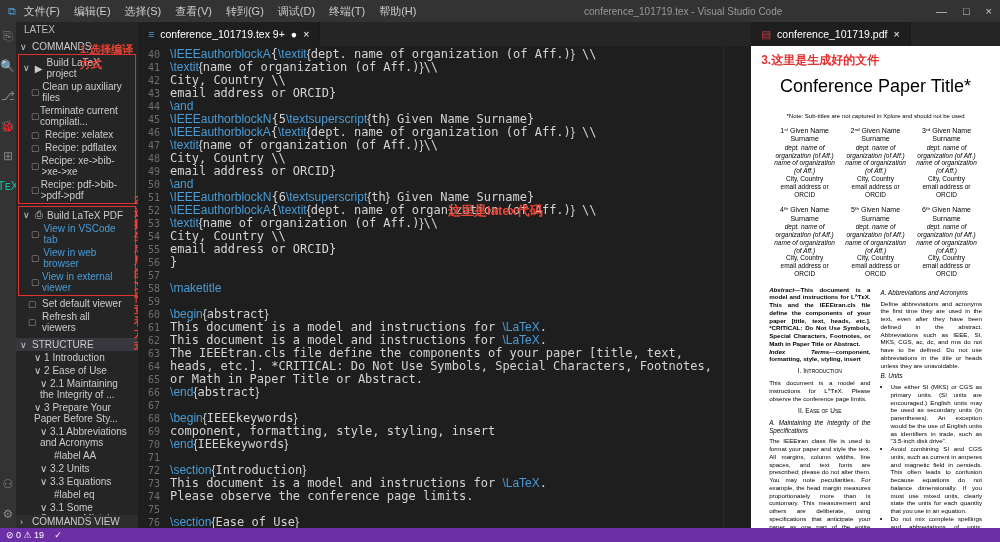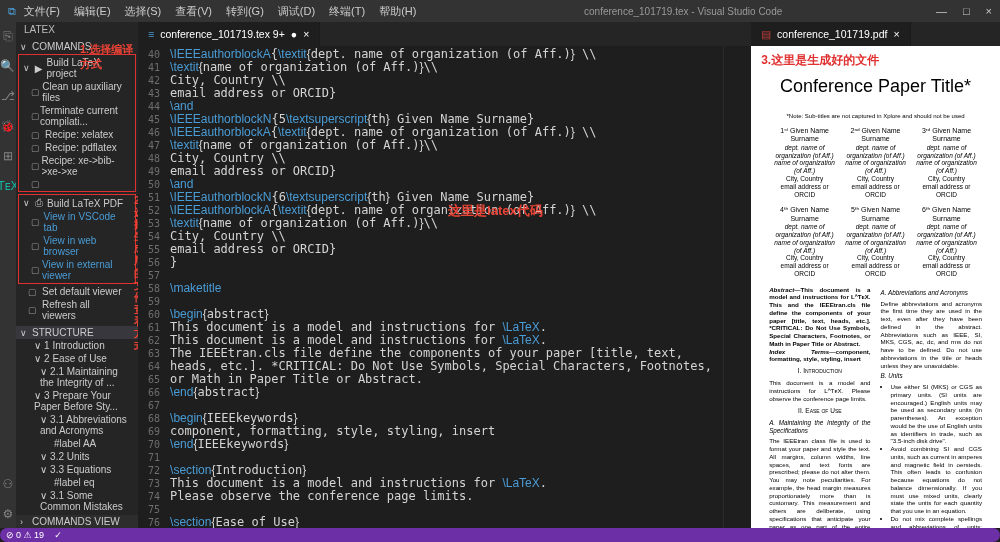--- a/index.html
+++ b/index.html
@@ -39,21 +39,21 @@
 .pdf-content { flex: 1; background: #fff; color: #000; font-family: "Times New Roman", serif; padding: 10px 18px; overflow: hidden; position: relative; font-size: 7px; }
 .pdf-title { text-align: center; font-size: 18px; margin: 20px 0 16px; }
 .pdf-note { text-align: center; font-size: 6px; }
 .authors-row { display: flex; justify-content: space-around; margin: 8px 0; }
 .author-block { text-align: center; font-size: 6.5px; line-height: 1.2; width: 30%; }
 .author-name { font-size: 7px; }
 .pdf-cols { display: flex; gap: 10px; font-size: 6.2px; line-height: 1.25; text-align: justify; }
 .pdf-col { flex: 1; }
 .pdf-sec-head { text-align: center; font-size: 6.5px; margin: 4px 0; font-variant: small-caps; }
 .pdf-sub { font-style: italic; font-size: 6.3px; margin: 3px 0; }
-.statusbar { height: 14px; background: #6c2fa5; color: #fff; display: flex; align-items: center; font-size: 9px; padding: 0 6px; justify-content: space-between; border-radius: 7px; }
+.statusbar { height: 14px; background: #6c2fa5; color: #fff; display: flex; align-items: center; font-size: 9px; padding: 0 6px; justify-content: space-between; }
 .statusbar .sb-left, .statusbar .sb-right { display: flex; gap: 10px; }
 </style>
 </head>
 <body>
 
 <div class="titlebar">
   <span style="margin-right:8px;color:#4a9cd6">⧉</span>
   <span class="menu-item">文件(F)</span>
   <span class="menu-item">编辑(E)</span>
   <span class="menu-item">选择(S)</span>
@@ -109,20 +109,21 @@
       <div class="cmd-item">
           <span class="ci-icon">▢</span>
           <span>Recipe: pdflatex</span>
         </div>
       <div class="cmd-item">
           <span class="ci-icon">▢</span>
           <span>Recipe: xe-&gt;bib-&gt;xe-&gt;xe</span>
         </div>
       <div class="cmd-item">
           <span class="ci-icon">▢</span>
+          <span>Recipe: pdf-&gt;bib-&gt;pdf-&gt;pdf</span>
         </div>
     </div>
 
     <div class="cmd-box">
       <div class="section-head"><span class="chev">∨</span>⎙ <span style="margin-left:4px">Build LaTeX PDF</span></div>
       <div class="cmd-item blue">
           <span class="ci-icon">▢</span>
           <span>View in VSCode tab</span>
         </div>
       <div class="cmd-item blue">

